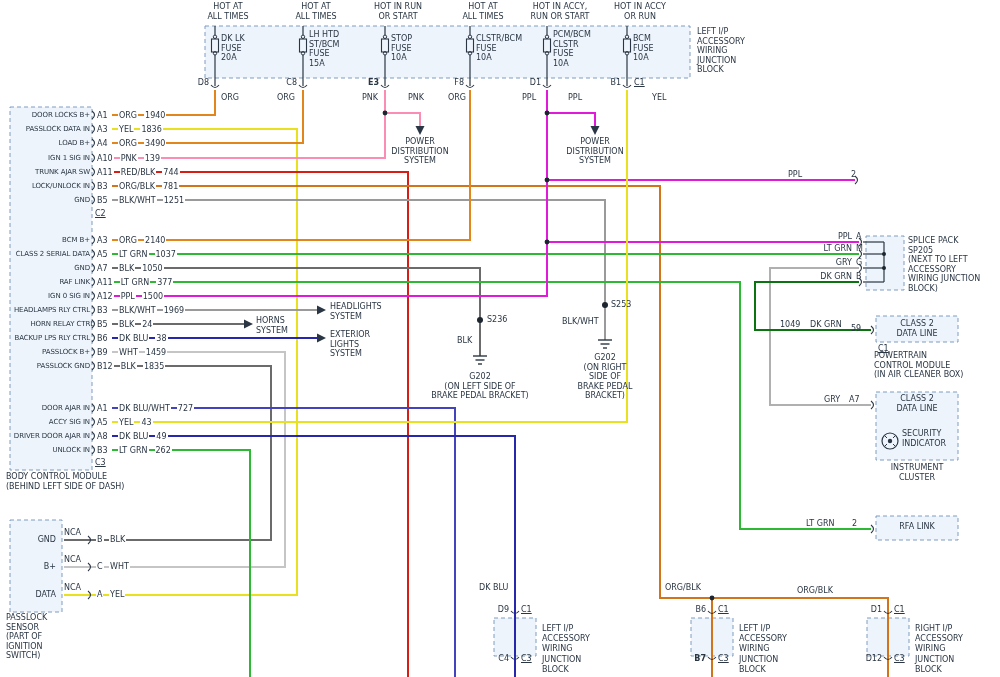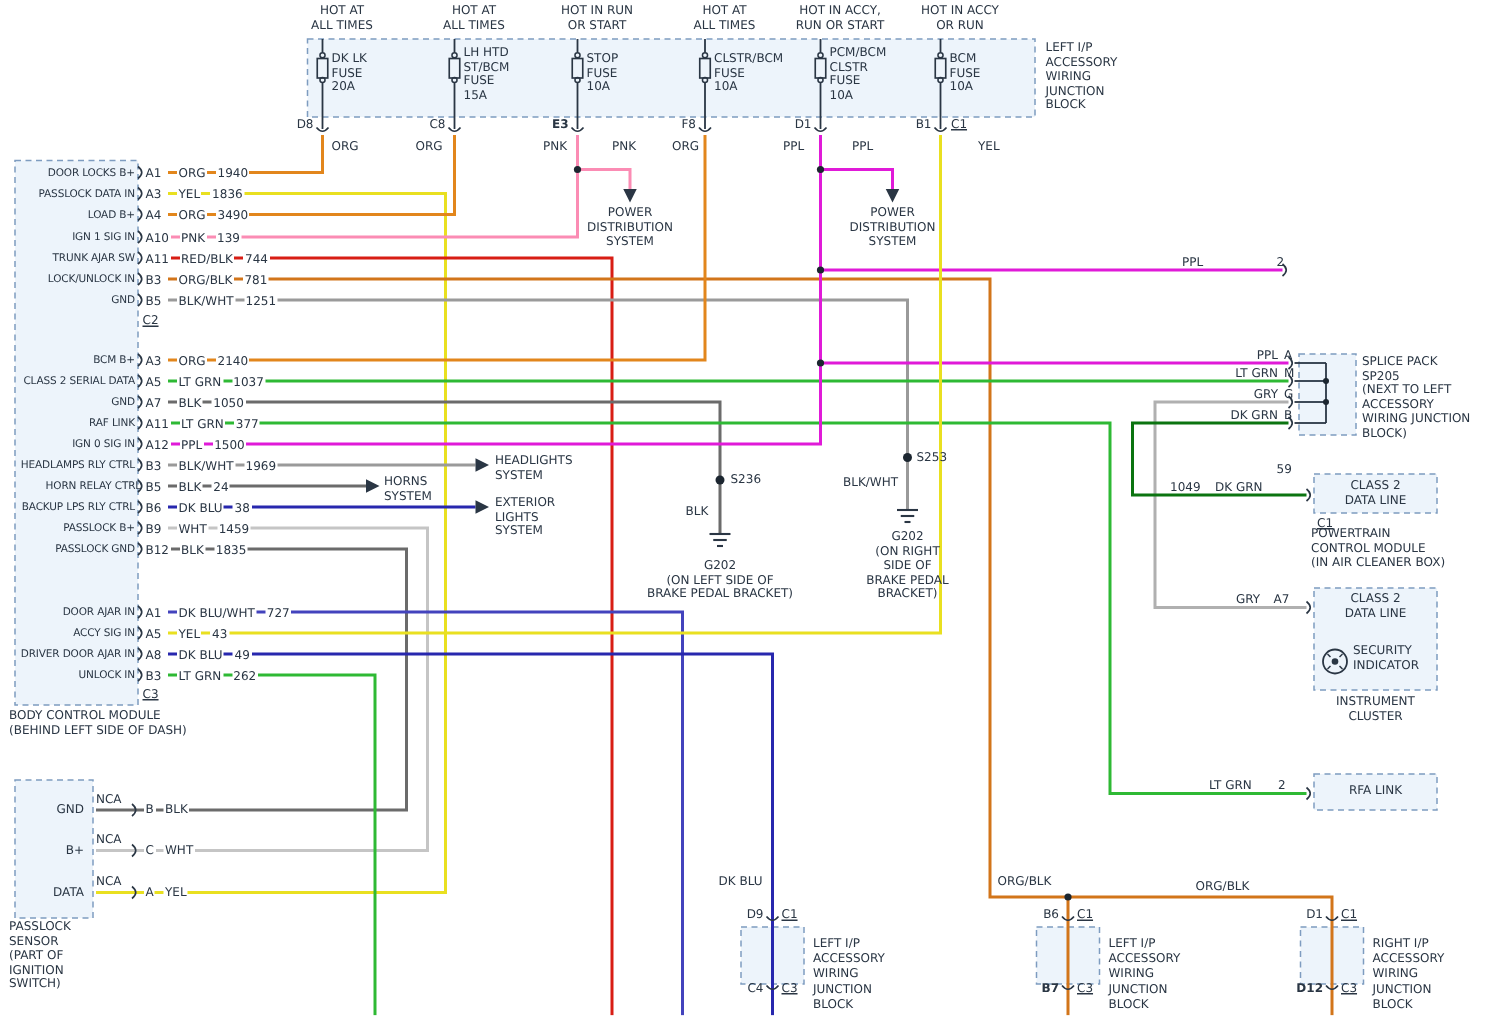--- a/index.html
+++ b/index.html
@@ -214,21 +214,21 @@
 
   <div class="lb pre" style="left:908px;top:236px">SPLICE PACK
 SP205
 (NEXT TO LEFT
 ACCESSORY
 WIRING JUNCTION
 BLOCK)</div>
 
   <div class="lb" style="left:780px;top:320px">1049</div>
   <div class="lb" style="left:810px;top:320px">DK GRN</div>
-  <div class="lb" style="left:851px;top:308px">59</div>
+  <div class="lb" style="left:851px;top:324px">59</div>
   <div class="lb pre ctr" style="left:876px;top:319px;width:82px">CLASS 2
 DATA LINE</div>
   <div class="lb u" style="left:878px;top:344px">C1</div>
   <div class="lb pre" style="left:874px;top:351px">POWERTRAIN
 CONTROL MODULE
 (IN AIR CLEANER BOX)</div>
 
   <div class="lb" style="left:824px;top:395px">GRY</div>
   <div class="lb" style="left:849px;top:395px">A7</div>
   <div class="lb pre ctr" style="left:876px;top:394px;width:82px">CLASS 2
@@ -461,20 +461,20 @@
     <div class="lb u" style="left: 718px; top: 605px;">C1</div>
     <div class="lb rt" style="left: 682px; top: 654px; width: 24px; font-weight: bold;">B7</div>
     <div class="lb u" style="left: 718px; top: 654px;">C3</div>
     <div class="lb pre" style="left: 739px; top: 624px; line-height: 10.2px;">LEFT I/P
 ACCESSORY
 WIRING
 JUNCTION
 BLOCK</div>
     <div class="lb rt" style="left: 858px; top: 605px; width: 24px;">D1</div>
     <div class="lb u" style="left: 894px; top: 605px;">C1</div>
-    <div class="lb rt" style="left: 858px; top: 654px; width: 24px; font-weight: bold;">D12</div>
+    <div class="lb rt" style="left: 858px; top: 654px; width: 24px;">D12</div>
     <div class="lb u" style="left: 894px; top: 654px;">C3</div>
     <div class="lb pre" style="left: 915px; top: 624px; line-height: 10.2px;">RIGHT I/P
 ACCESSORY
 WIRING
 JUNCTION
 BLOCK</div>
   </div>
 
 </body></html>

